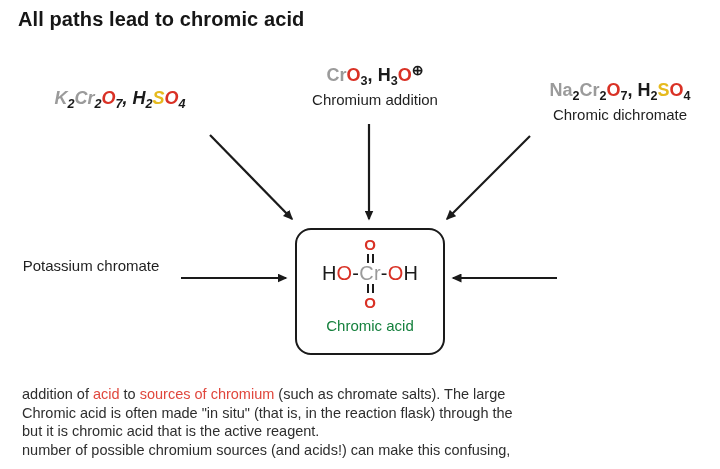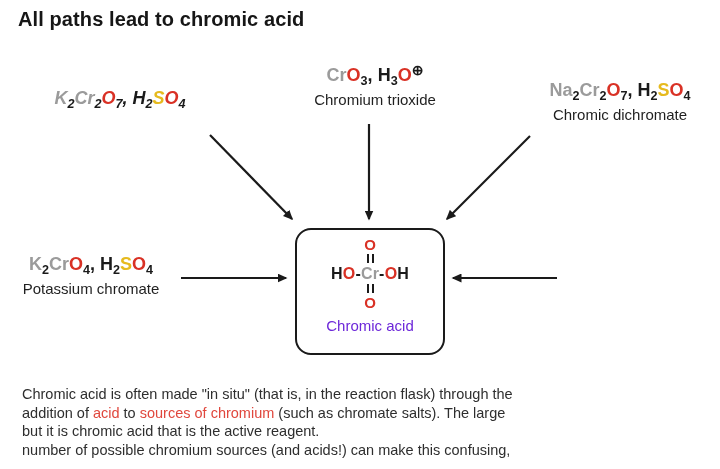--- a/index.html
+++ b/index.html
@@ -29,51 +29,50 @@
   .chromic-box{
     left:295px;top:228px;width:150px;height:127px;
     border:2.5px solid #1a1a1a;border-radius:16px;box-sizing:border-box;
     text-align:center;padding-top:7px;
   }
   .struct-o{font-size:15px;font-weight:bold;line-height:15px;}
   .dbond{
     width:3px;height:9px;margin:2px auto;
     border-left:2.4px solid #1a1a1a;border-right:2.4px solid #1a1a1a;
   }
-  .struct-row{font-size:16px;font-weight:bold;line-height:17px;letter-spacing:.2px;}
-  .box-label{font-size:15px;color:#6d28d9;margin-top:7px;}
+  .struct-row{font-size:20px;font-weight:normal;line-height:17px;letter-spacing:.2px;}
+  .box-label{font-size:15px;color:#15803d;margin-top:7px;}
   
   svg.arrows{position:absolute;left:0;top:0;pointer-events:none;}
   
   .paragraph{
     left:22px;top:385px;width:680px;font-size:14.5px;line-height:18.6px;color:#2e2e2e;
   }
   .pline{white-space:nowrap;}
 </style>
 </head>
 <body>
 
 <div class="abs title">All paths lead to chromic acid</div>
 
 <div class="abs reagent" style="left:20px;top:88px;width:200px;font-style:italic;">
   <div class="formula"><span class="c-gray">K</span><span class="c-black s-sub">2</span><span class="c-gray">Cr</span><span class="c-black s-sub">2</span><span class="c-red">O</span><span class="c-black s-sub">7</span><span class="c-black">, </span><span class="c-black">H</span><span class="c-black s-sub">2</span><span class="c-yellow">S</span><span class="c-red">O</span><span class="c-black s-sub">4</span></div>
 </div>
 
 <div class="abs reagent" style="left:280px;top:62px;width:190px;">
   <div class="formula"><span class="c-gray">Cr</span><span class="c-red">O</span><span class="c-black s-sub">3</span><span class="c-black">, </span><span class="c-black">H</span><span class="c-black s-sub">3</span><span class="c-red">O</span><span class="c-black s-sup">⊕</span></div>
-  <div class="reagent-label">Chromium trioxide</div>
+  <div class="reagent-label">Chromium addition</div>
 </div>
 
 <div class="abs reagent" style="left:525px;top:80px;width:190px;">
   <div class="formula"><span class="c-gray">Na</span><span class="c-black s-sub">2</span><span class="c-gray">Cr</span><span class="c-black s-sub">2</span><span class="c-red">O</span><span class="c-black s-sub">7</span><span class="c-black">, </span><span class="c-black">H</span><span class="c-black s-sub">2</span><span class="c-yellow">S</span><span class="c-red">O</span><span class="c-black s-sub">4</span></div>
   <div class="reagent-label">Chromic dichromate</div>
 </div>
 
 <div class="abs reagent" style="left:5px;top:254px;width:172px;">
-  <div class="formula"><span class="c-gray">K</span><span class="c-black s-sub">2</span><span class="c-gray">Cr</span><span class="c-red">O</span><span class="c-black s-sub">4</span><span class="c-black">, </span><span class="c-black">H</span><span class="c-black s-sub">2</span><span class="c-yellow">S</span><span class="c-red">O</span><span class="c-black s-sub">4</span></div>
   <div class="reagent-label">Potassium chromate</div>
 </div>
 
 <div class="abs reagent" style="left:560px;top:254px;width:155px;">
 </div>
 
 <svg class="arrows" width="720" height="469" viewBox="0 0 720 469">
   <defs>
     <marker id="ah" markerWidth="11" markerHeight="9" refX="8.5" refY="4.5" orient="auto" markerUnits="userSpaceOnUse">
       <path d="M0,0 L10,4.5 L0,9 z" fill="#1a1a1a"></path>
@@ -89,17 +88,17 @@
 <div class="abs chromic-box">
   <div class="struct-o"><span class="c-red">O</span></div>
   <div class="dbond"></div>
   <div class="struct-row"><span class="c-black">H</span><span class="c-red">O</span><span class="c-black">-</span><span class="c-gray">Cr</span><span class="c-black">-</span><span class="c-red">O</span><span class="c-black">H</span></div>
   <div class="dbond"></div>
   <div class="struct-o"><span class="c-red">O</span></div>
   <div class="box-label">Chromic acid</div>
 </div>
 
 <div class="abs paragraph">
+  <div class="pline"><span class="c-text">addition of </span><span class="c-para-red">acid</span><span class="c-text"> to </span><span class="c-para-red">sources of chromium</span><span class="c-text"> (such as chromate salts). The large</span></div>
   <div class="pline"><span class="c-text">Chromic acid is often made "in situ" (that is, in the reaction flask) through the</span></div>
-  <div class="pline"><span class="c-text">addition of </span><span class="c-para-red">acid</span><span class="c-text"> to </span><span class="c-para-red">sources of chromium</span><span class="c-text"> (such as chromate salts). The large</span></div>
   <div class="pline"><span class="c-text">but it is chromic acid that is the active reagent.</span></div>
   <div class="pline"><span class="c-text">number of possible chromium sources (and acids!) can make this confusing,</span></div>
 </div>
 
 </body></html>

